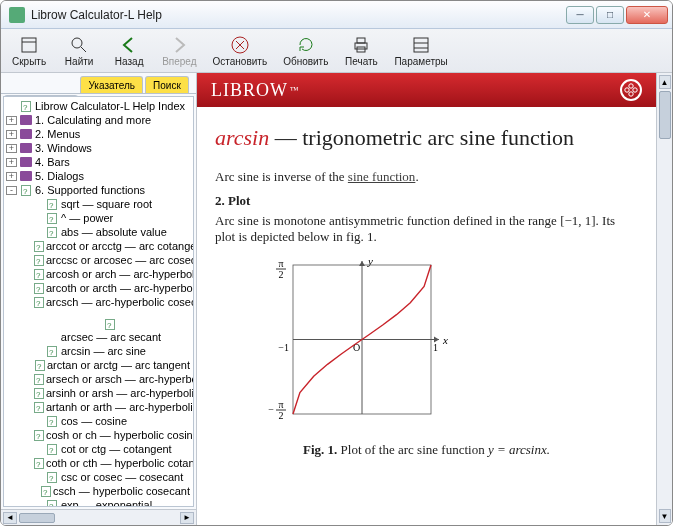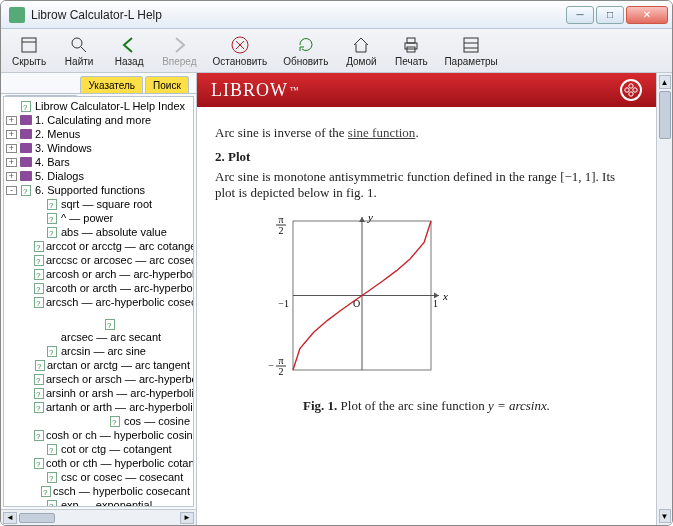--- a/index.html
+++ b/index.html
@@ -100,26 +100,20 @@
       </div>
     <div class="tbtn">
         <svg viewBox="0 0 20 20">
           <path d="M4 10a6 6 0 1 1 2 4" fill="none" stroke="#1a7a1a"></path>
           <path d="M4 16 L4 12 L8 12" fill="none" stroke="#1a7a1a"></path>
         </svg>
         <span>Обновить</span>
       </div>
     <div class="tbtn">
         <svg viewBox="0 0 20 20">
-          <path d="M3 10 L10 3 L17 10 M5 9v8h10V9" fill="none" stroke="#333"></path>
-        </svg>
-        <span>Домой</span>
-      </div>
-    <div class="tbtn">
-        <svg viewBox="0 0 20 20">
           <rect x="4" y="8" width="12" height="6" fill="none" stroke="#333"></rect>
           <rect x="6" y="3" width="8" height="5" fill="none" stroke="#333"></rect>
           <rect x="6" y="12" width="8" height="5" fill="none" stroke="#333"></rect>
         </svg>
         <span>Печать</span>
       </div>
     <div class="tbtn">
         <svg viewBox="0 0 20 20">
           <rect x="3" y="3" width="14" height="14" fill="none" stroke="#333"></rect>
           <line x1="3" y1="8" x2="17" y2="8" stroke="#333"></line>
@@ -277,21 +271,21 @@
             </span>
             <span>arsinh or arsh — arc-hyperbolic sine</span>
           </div>
           <div class="treerow" style="padding-left: 26px;">
             <span class="tw none"></span>
             <span class="ticon">
               <span class="page"></span>
             </span>
             <span>artanh or arth — arc-hyperbolic tangent</span>
           </div>
-          <div class="treerow" style="padding-left: 26px; justify-content: flex-end;">
+          <div class="treerow" style="padding-left: 26px;">
             <span class="tw none"></span>
             <span class="ticon">
               <span class="page"></span>
             </span>
             <span>cos — cosine</span>
           </div>
           <div class="treerow" style="padding-left: 26px;">
             <span class="tw none"></span>
             <span class="ticon">
               <span class="page"></span>
@@ -358,20 +352,21 @@
                 <g stroke="#fff" fill="none">
                   <circle cx="8" cy="4" r="2.2"></circle>
                   <circle cx="12" cy="8" r="2.2"></circle>
                   <circle cx="8" cy="12" r="2.2"></circle>
                   <circle cx="4" cy="8" r="2.2"></circle>
                 </g>
               </svg>
           </div>
         </div>
         <div class="article">
+          <h1><span class="fn">arcsin</span><span> — trigonometric arc sine function</span></h1>
           <p><span>Arc sine is inverse of the </span><a href="#">sine function</a><span>.</span></p>
           <h2>2. Plot</h2>
           <p>Arc sine is monotone antisymmetric function defined in the range [−1, 1]. Its plot is depicted below in fig. 1.</p>
           <div class="plotbox">
             <svg id="plot" width="190" height="175" viewBox="0 0 190 175">
                 <rect x="34" y="8" width="138" height="149" fill="none" stroke="#555" stroke-width="0.8"></rect>
                 <line x1="34" y1="82.5" x2="180" y2="82.5" stroke="#555"></line>
                 <line x1="103" y1="157" x2="103" y2="4" stroke="#555"></line>
                 <path d="M 180 82.5 l -5 -3 l 0 6 z" fill="#555"></path>
                 <path d="M 103 4 l -3 5 l 6 0 z" fill="#555"></path>

